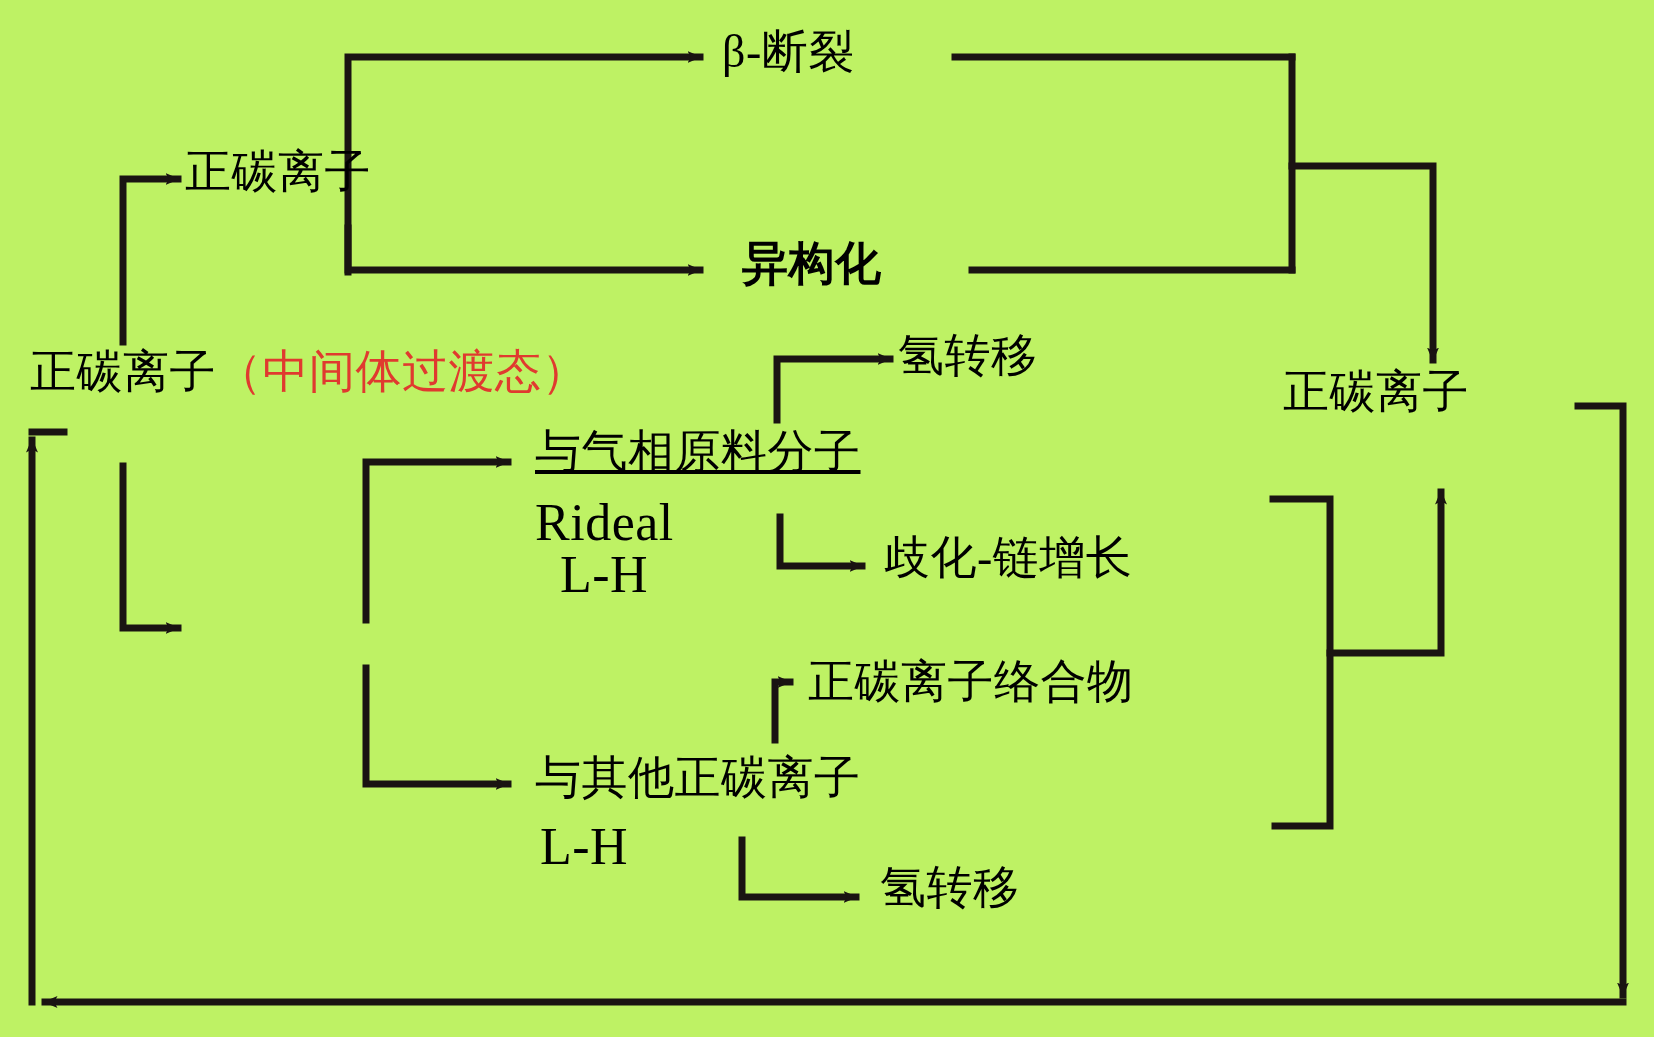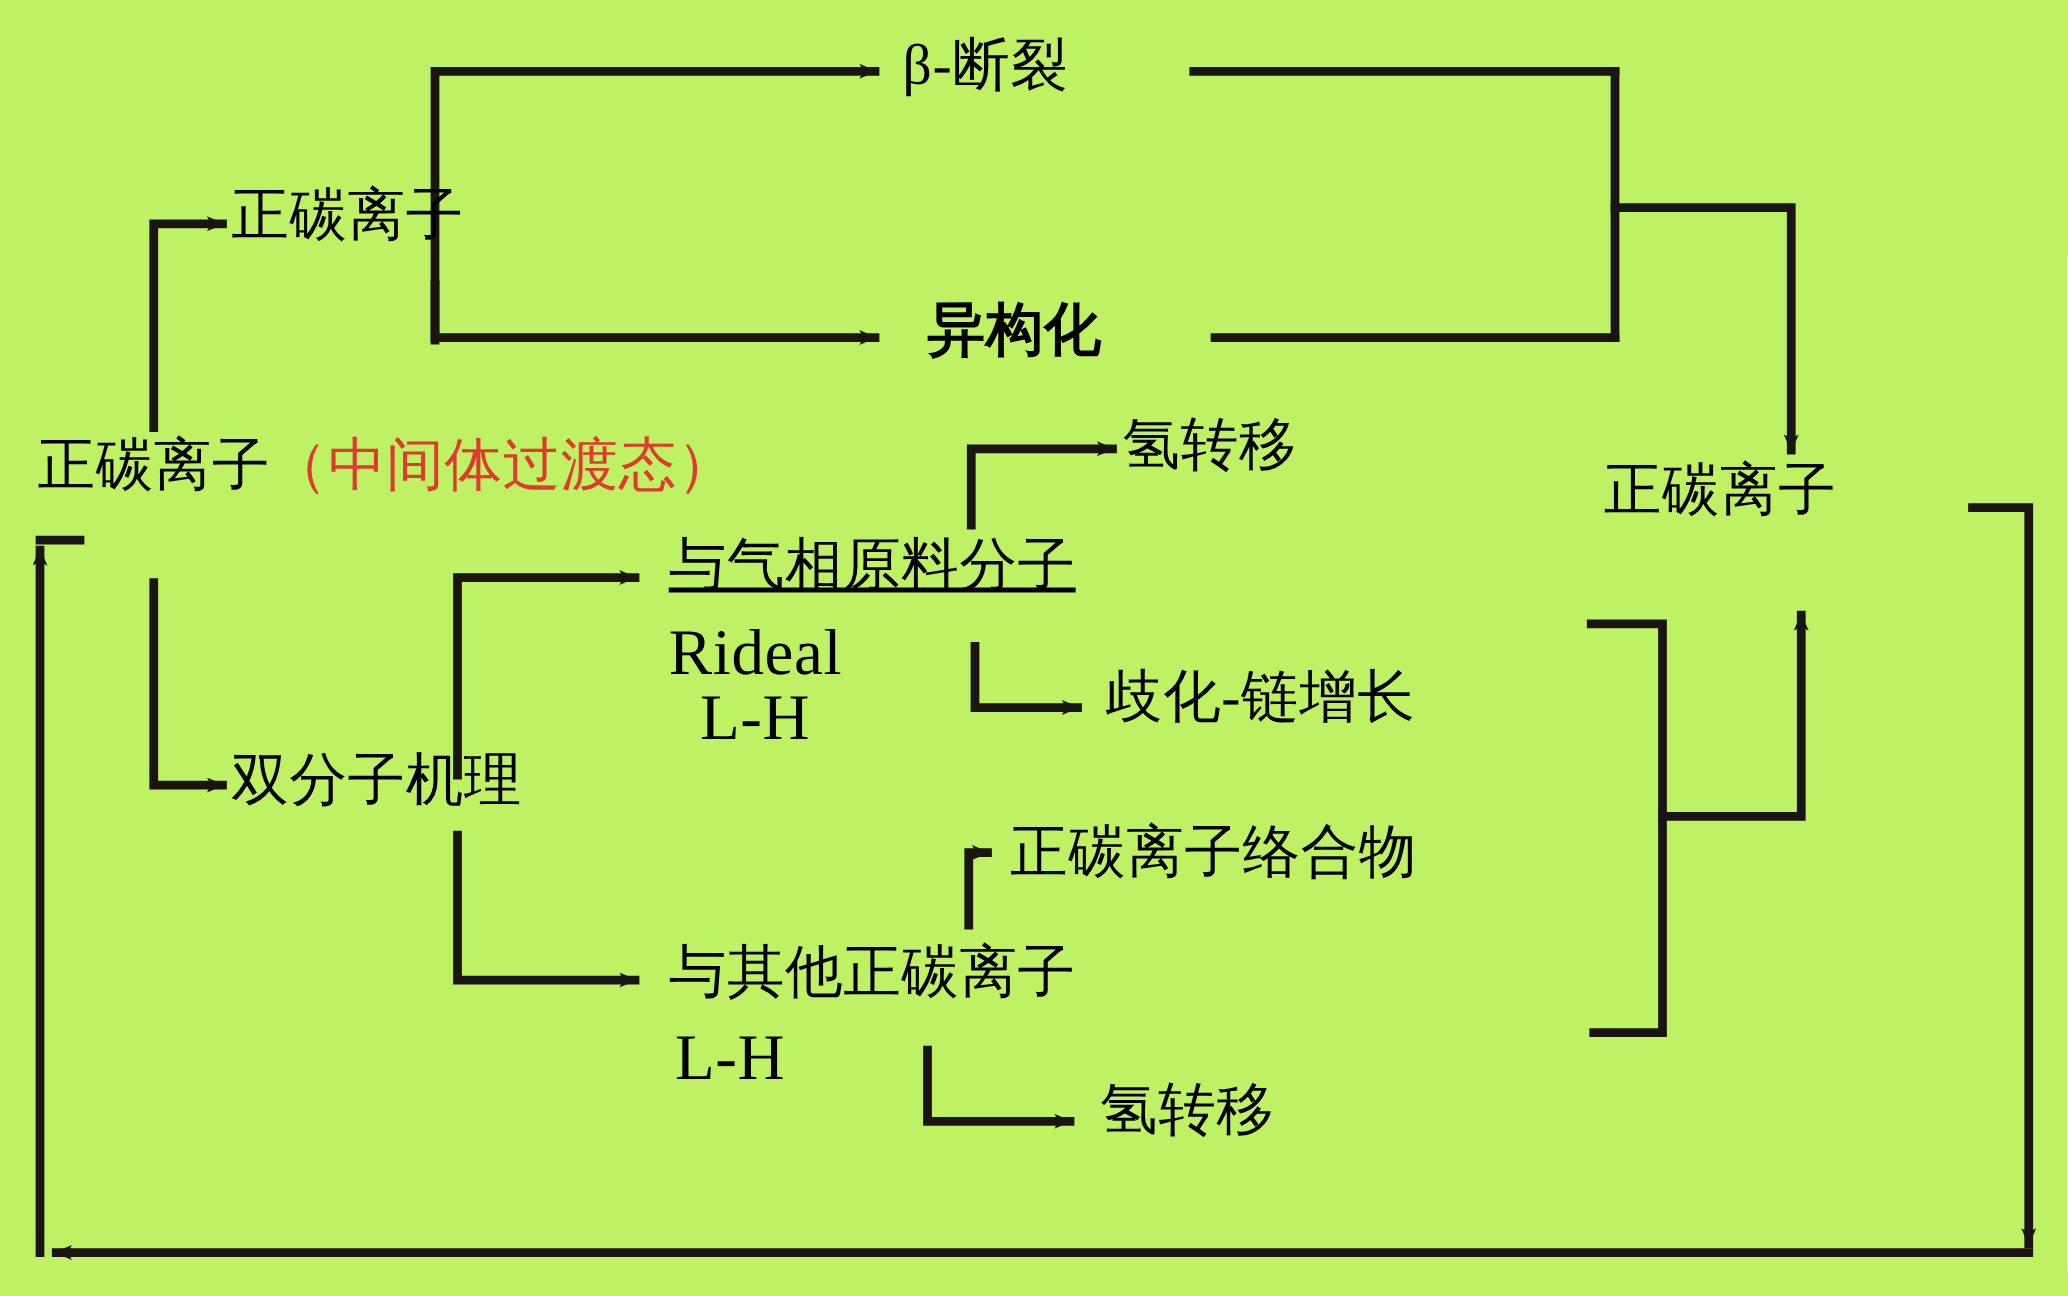--- a/index.html
+++ b/index.html
@@ -122,21 +122,20 @@
   <div class="node cn" style="left:898px; top:332px;">氢转移</div>
 
   <div class="node cn" style="left:1283px; top:368px;">正碳离子</div>
 
   <div class="node cn" style="left:535px; top:428px;text-decoration:underline;">与气相原料分子</div>
 
   <div class="node latin" style="left:535px; top:496px;">Rideal</div>
 
   <div class="node latin" style="left:560px; top:548px;">L-H</div>
 
-  <div class="node cn" style="left:185px; top:600px;">双分子机理</div>
 
   <div class="node cn" style="left:884px; top:534px;">歧化-链增长</div>
 
   <div class="node cn" style="left:535px; top:754px;">与其他正碳离子</div>
 
   <div class="node cn" style="left:808px; top:658px;">正碳离子络合物</div>
 
   <div class="node latin" style="left:540px; top:820px;">L-H</div>
 
   <div class="node cn" style="left:880px; top:864px;">氢转移</div>

